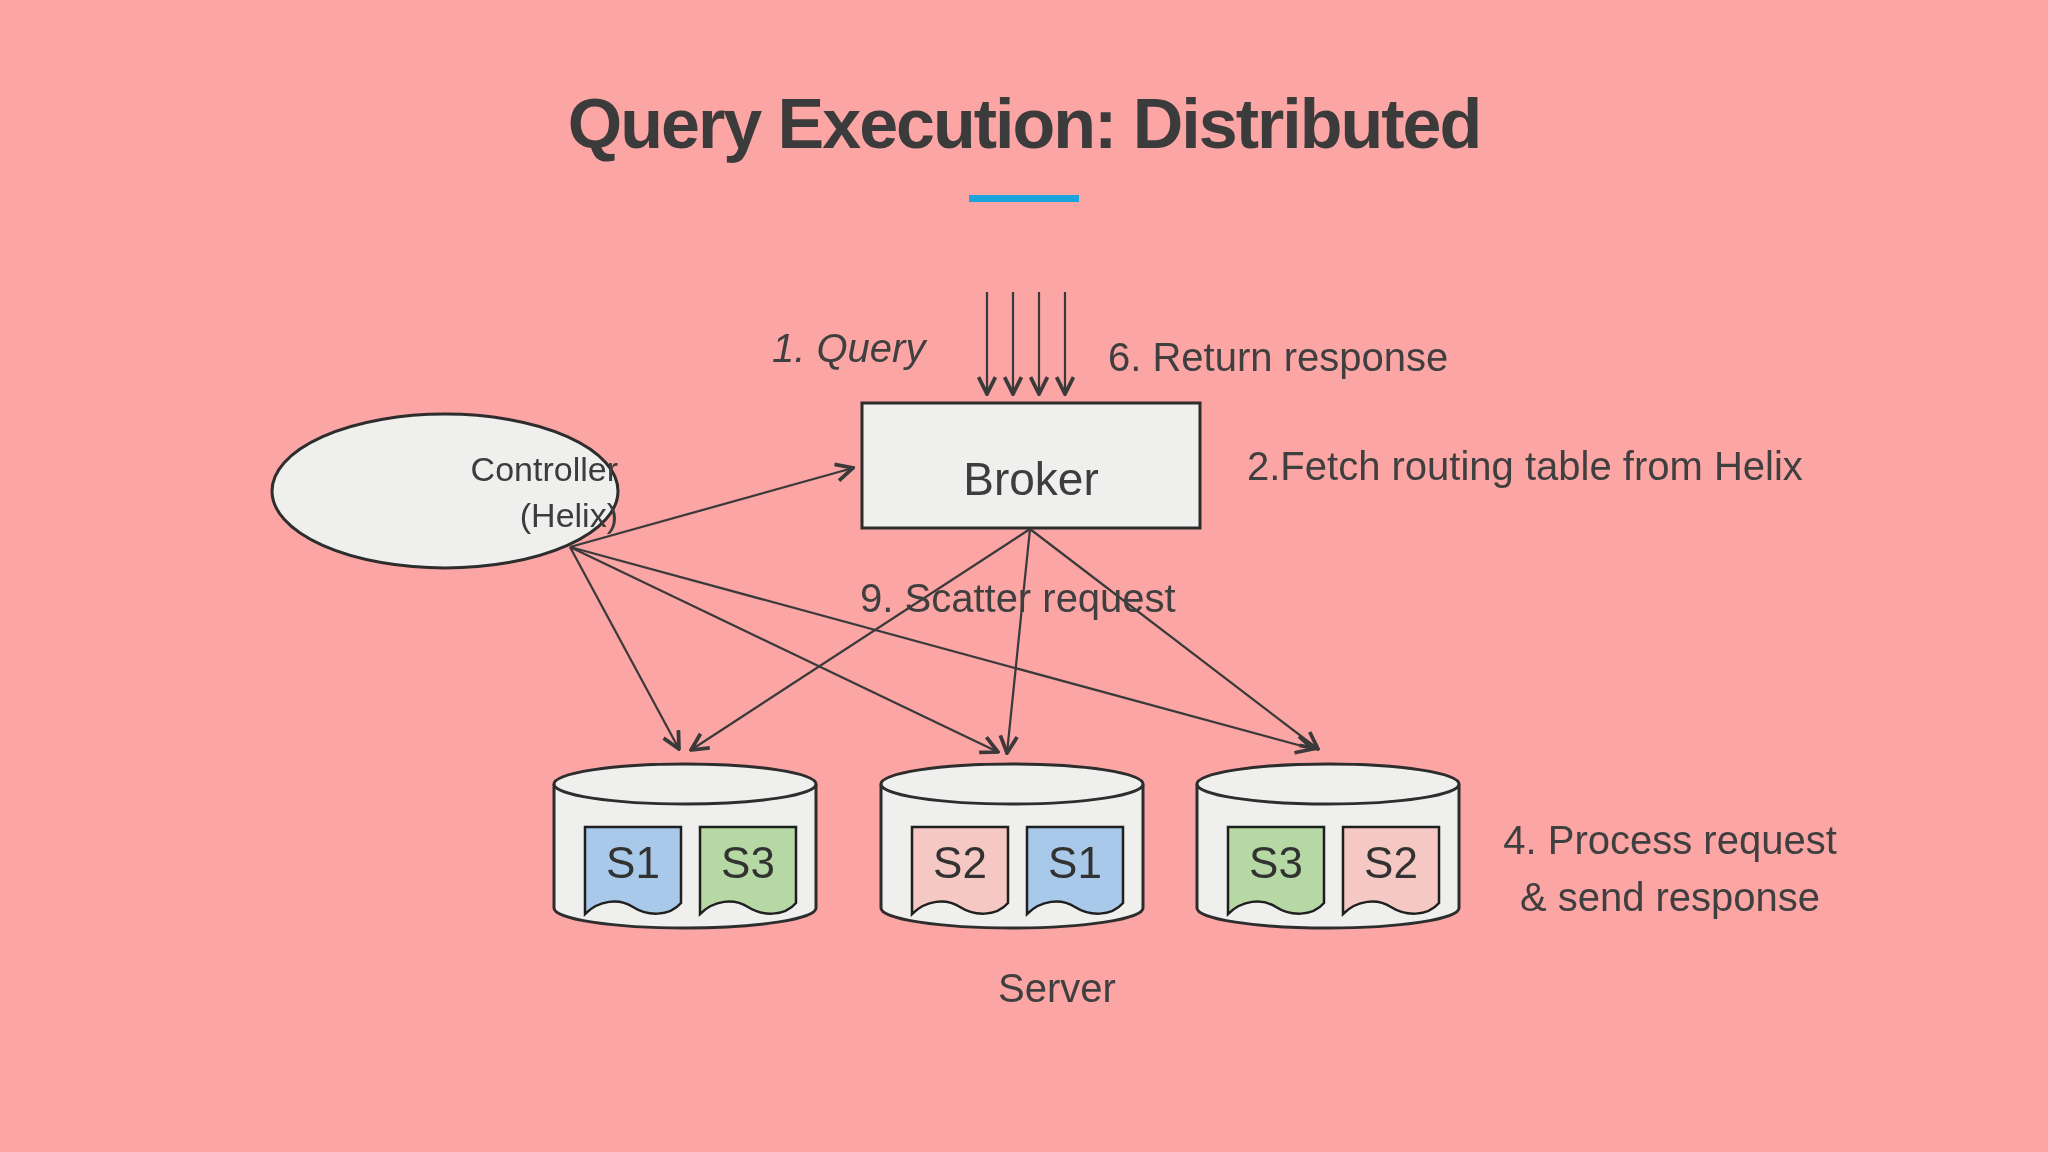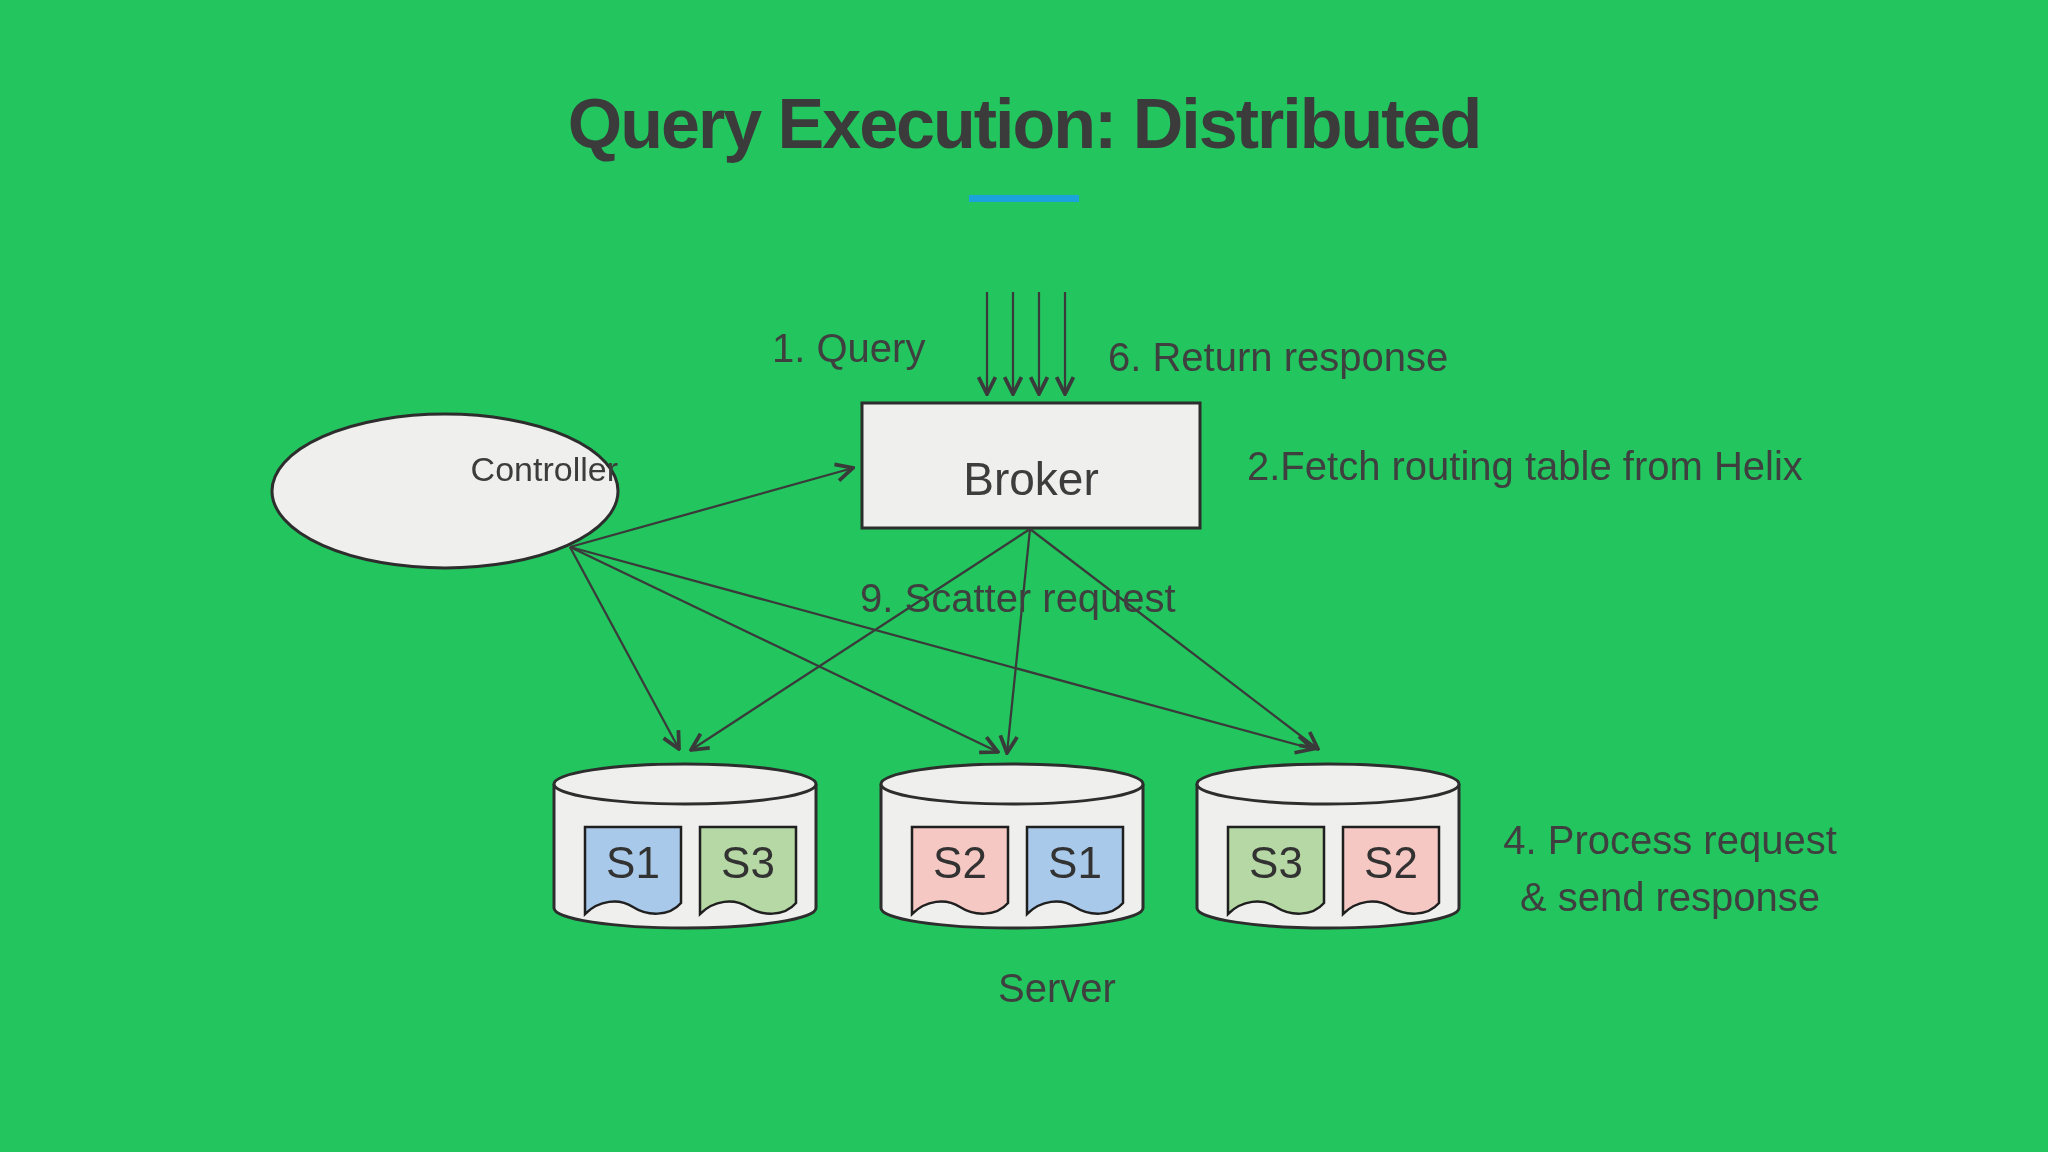--- a/index.html
+++ b/index.html
@@ -8,21 +8,21 @@
     width: 2048px;
     height: 1152px;
     background: #fdfdfd;
     font-family: "Liberation Sans", "DejaVu Sans", sans-serif;
     overflow: hidden;
   }
   .stage {
     position: relative;
     width: 2048px;
     height: 1152px;
-    background: #22c55e;
+    background: #fca5a5;
   }
   .canvas {
     position: absolute;
     left: 0;
     top: 0;
   }
   .slide-title {
     position: absolute;
     left: 0;
     top: 84px;
@@ -152,34 +152,35 @@
       <line x1="1030" y1="529" x2="691" y2="750" marker-end="url(#arrow)"></line>
       <line x1="1030" y1="529" x2="1007" y2="753" marker-end="url(#arrow)"></line>
       <line x1="1030" y1="529" x2="1318" y2="749" marker-end="url(#arrow)"></line>
     </g>
   </svg>
 
   <div class="slide-title">Query Execution: Distributed</div>
 
   <div class="controller-label">
     <div>Controller</div>
+    <div>(Helix)</div>
   </div>
 
   <div class="broker-label">Broker</div>
 
   <div class="seg-label p1">S1</div>
   <div class="seg-label p2">S3</div>
   <div class="seg-label p3">S2</div>
   <div class="seg-label p4">S1</div>
   <div class="seg-label p5">S3</div>
   <div class="seg-label p6">S2</div>
 
   <div class="server-caption">Server</div>
 
-  <div class="lbl" style="left:772px;  top:326px;">1. Query</div>
+  <div class="lbl" style="left:772px;  top:326px;font-style:italic;">1. Query</div>
   <div class="lbl" style="left:1108px; top:335px;">6. Return response</div>
   <div class="lbl" style="left:1247px; top:444px;">2.Fetch routing table from Helix</div>
   <div class="lbl" style="left:860px;  top:576px;">9. Scatter request</div>
   <div class="step4-block">
     <div>4. Process request</div>
     <div>&amp; send response</div>
   </div>
 
 </div>
 

